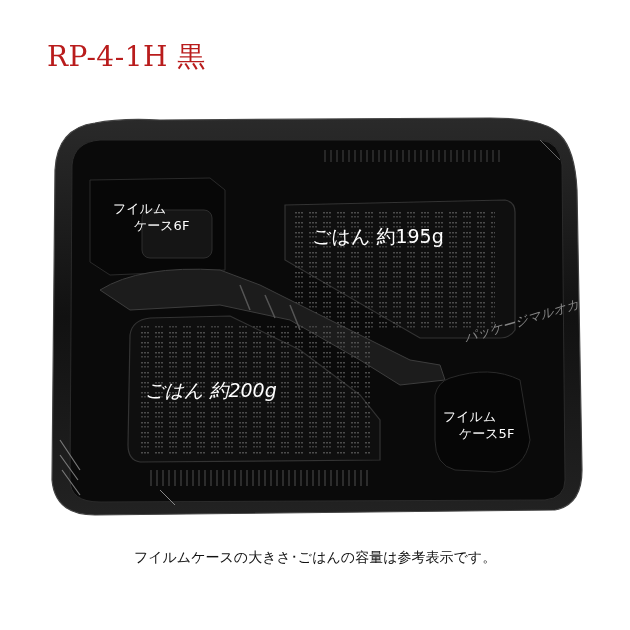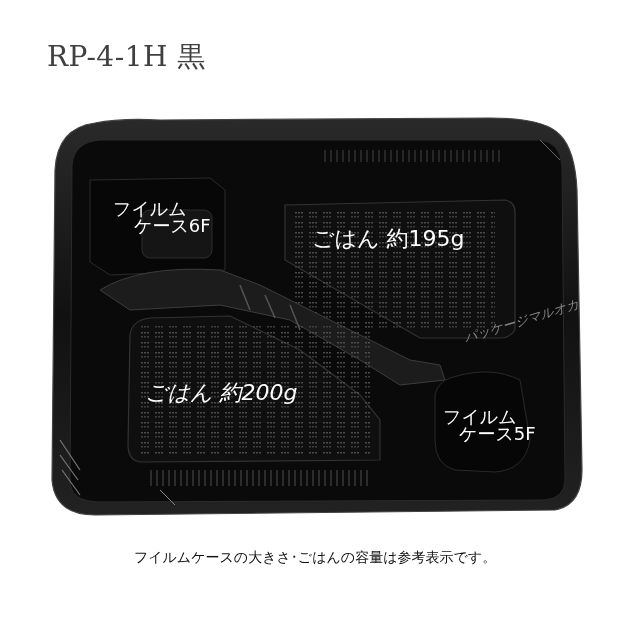--- a/index.html
+++ b/index.html
@@ -1,21 +1,21 @@
 <!DOCTYPE html>
 <html><head>
 <meta charset="utf-8">
 <style>
   html, body { margin:0; padding:0; background:#ffffff; }
   body { width:630px; height:630px; position:relative; overflow:hidden; font-family:"DejaVu Sans", sans-serif; }
-  .title { position:absolute; left:47px; top:38px; font-family:"DejaVu Serif","Liberation Serif", serif; font-size:28px; color:#404040; letter-spacing:0.5px; }
+  .title { position:absolute; left:47px; top:38px; font-family:"DejaVu Serif","Liberation Serif", serif; font-size:28px; color:#b91c1c; letter-spacing:0.5px; }
   .tray { position:absolute; left:0; top:0; width:630px; height:630px; }
   .label { position:absolute; color:#ffffff; white-space:nowrap; font-family:"DejaVu Sans", sans-serif; }
-  .lbl-sm { font-size:18px; line-height:17px; }
-  .lbl-lg { font-size:22px; }
+  .lbl-sm { font-size:13px; line-height:17px; }
+  .lbl-lg { font-size:19px; }
   .watermark { position:absolute; left:462px; top:330px; font-size:13px; color:#9a9a9a; transform:rotate(-17deg); transform-origin:left top; white-space:nowrap; font-style:italic; opacity:0.85; }
   .caption { position:absolute; left:0; width:630px; top:549px; text-align:center; font-size:14px; color:#111;font-family:Liberation Mono, monospace; }
 </style>
 </head>
 <body>
 
 <div class="title">RP-4-1H 黒</div>
 
 <svg class="tray" viewBox="0 0 630 630" xmlns="http://www.w3.org/2000/svg">
   <defs>

